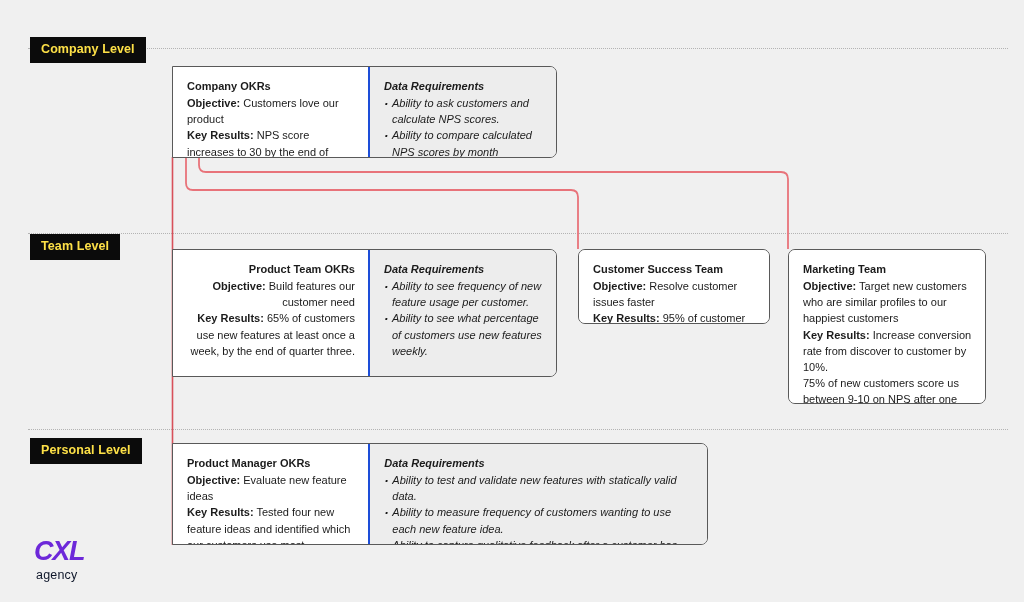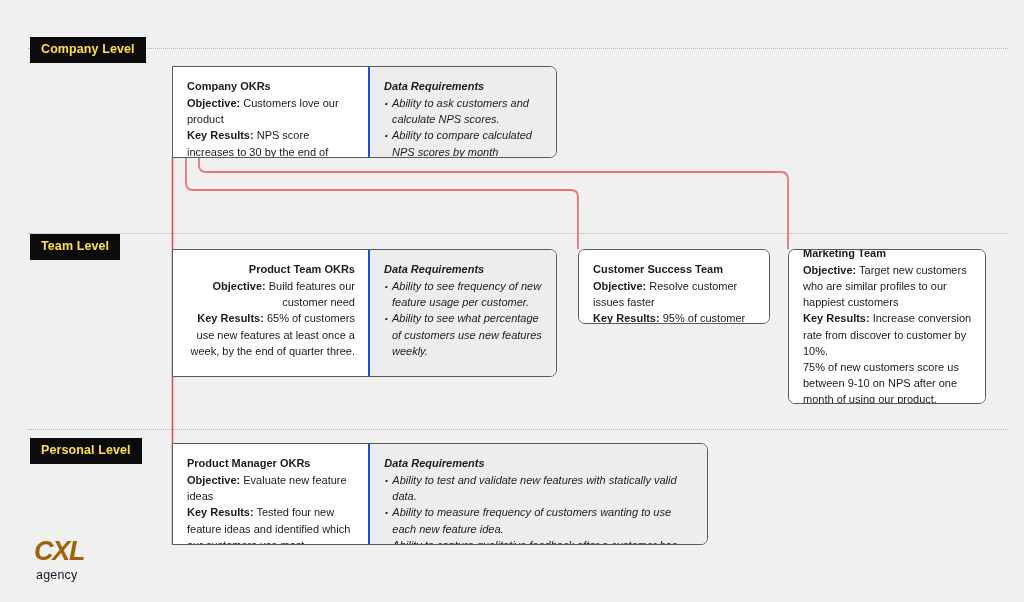--- a/index.html
+++ b/index.html
@@ -65,21 +65,21 @@
     font-weight: bold; font-size: 13px; color: #1b1b1b;
   }
 
   
   .conn { position: absolute; pointer-events: none; }
 
   
   #logo { position: absolute; left: 34px; top: 538px; }
   #logo .mark {
     font-size: 27px; font-weight: bold; font-style: italic;
-    color: #a16207; letter-spacing: -1.2px; line-height: 1;
+    color: #6d28d9; letter-spacing: -1.2px; line-height: 1;
     font-family: "Liberation Sans", sans-serif;
   }
   #logo .sub {
     font-size: 12.5px; color: #0f172a; line-height: 1;
     margin-top: 4px; margin-left: 2px; letter-spacing: 0.2px;
   }
 </style>
 </head>
 <body>
 
@@ -134,21 +134,21 @@
   </div>
 
   <div class="card" style="left:578px; top:249px; width:192px; height:75px;">
     <div class="pane okr" style="width:192px;">
       <span class="pane-title">Customer Success Team</span>
       <span class="para"><span class="lbl">Objective:</span><span> Resolve customer issues faster</span></span>
       <span class="para"><span class="lbl">Key Results:</span><span> 95% of customer issues resolved in 60 minutes</span></span>
     </div>
   </div>
 
-  <div class="card" style="left:788px; top:249px; width:198px; height:155px;align-items:center;">
+  <div class="card" style="left:788px; top:249px; width:198px; height:155px;">
     <div class="pane okr" style="width:198px;">
       <span class="pane-title">Marketing Team</span>
       <span class="para"><span class="lbl">Objective:</span><span> Target new customers who are similar profiles to our happiest customers</span></span>
       <span class="para"><span class="lbl">Key Results:</span><span> Increase conversion rate from discover to customer by 10%.</span></span>
       <span class="para">75% of new customers score us between 9-10 on NPS after one month of using our product.</span>
     </div>
   </div>
 
   <div class="level-tag" style="left:30px; top:438px;">Personal Level</div>
 

